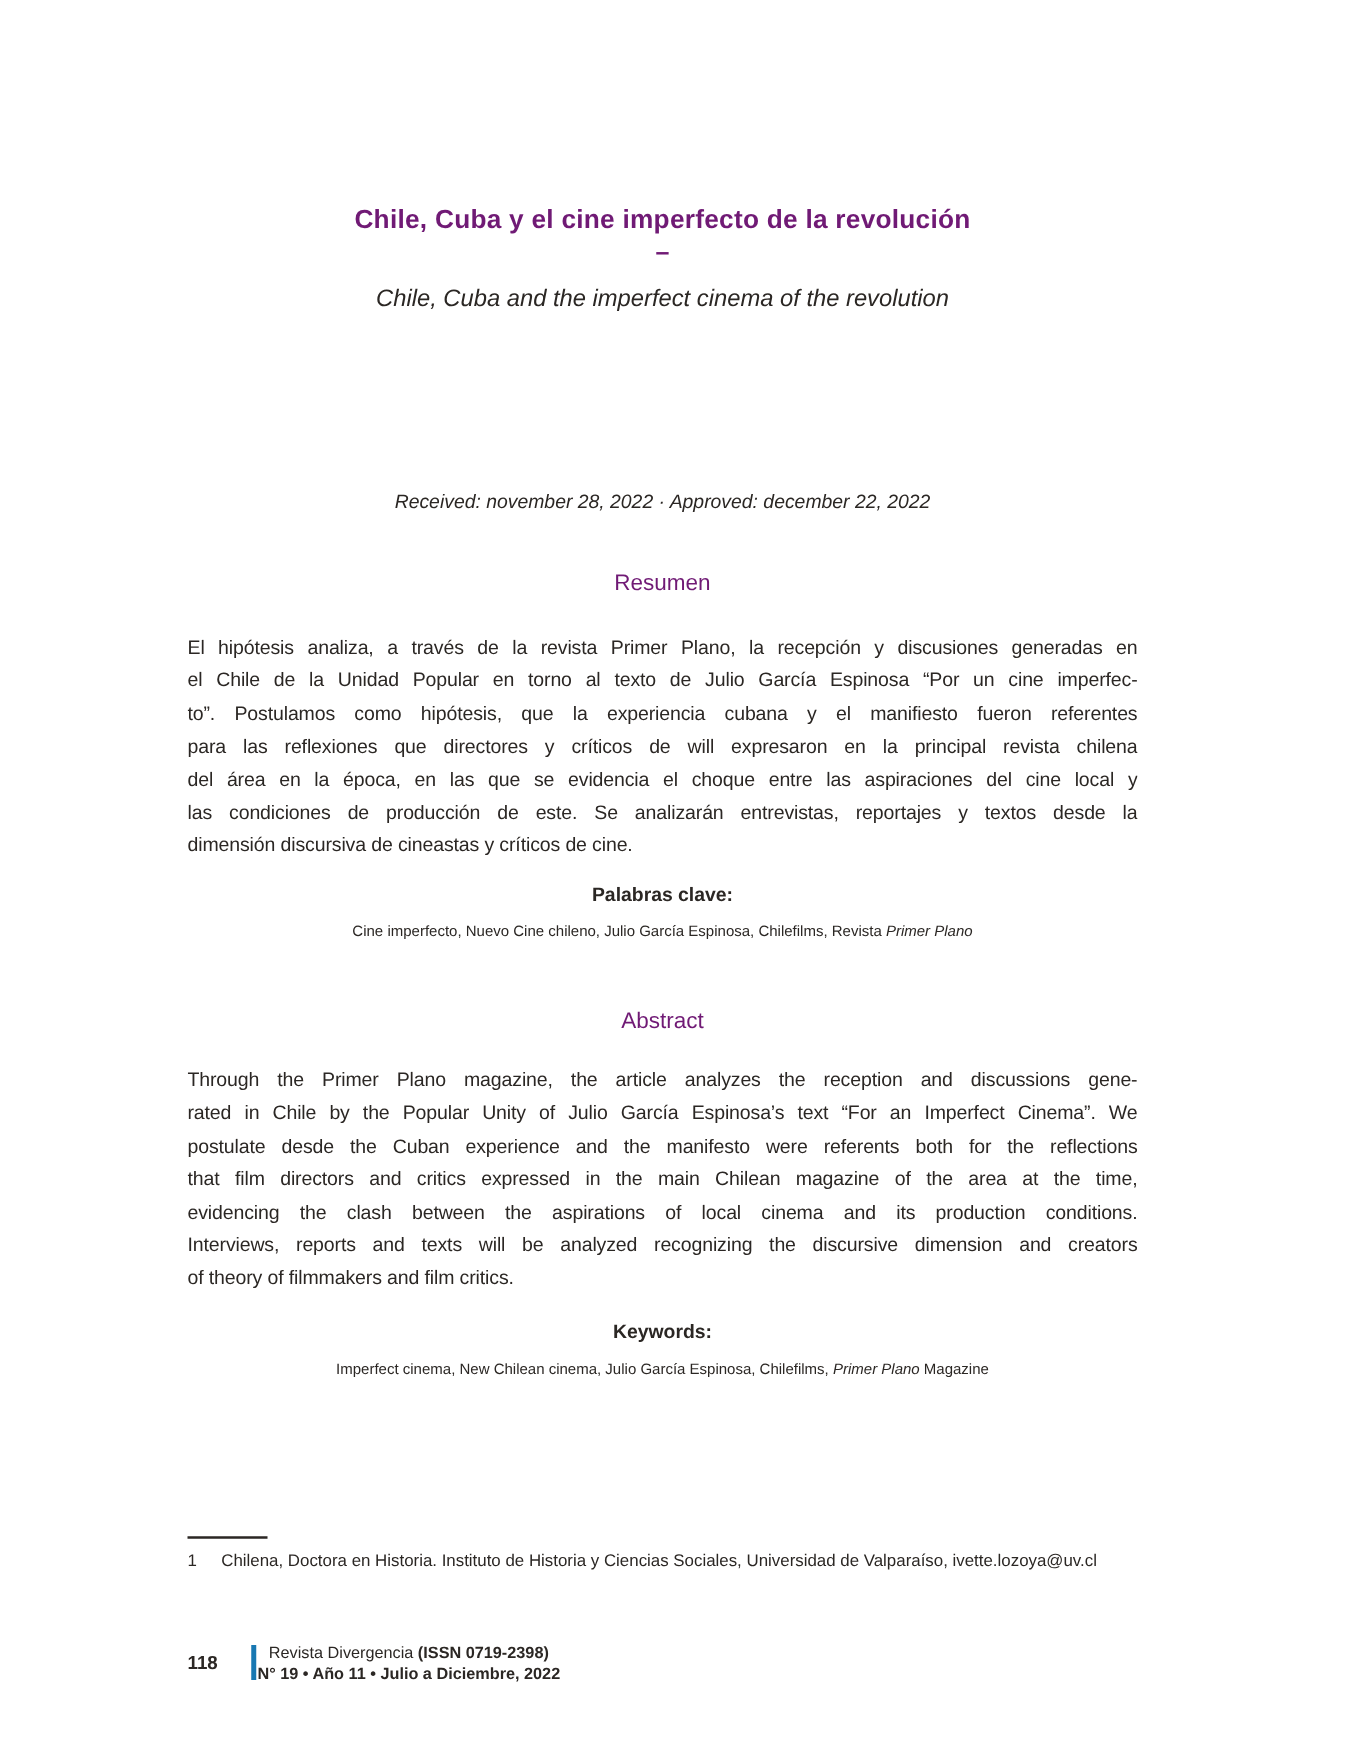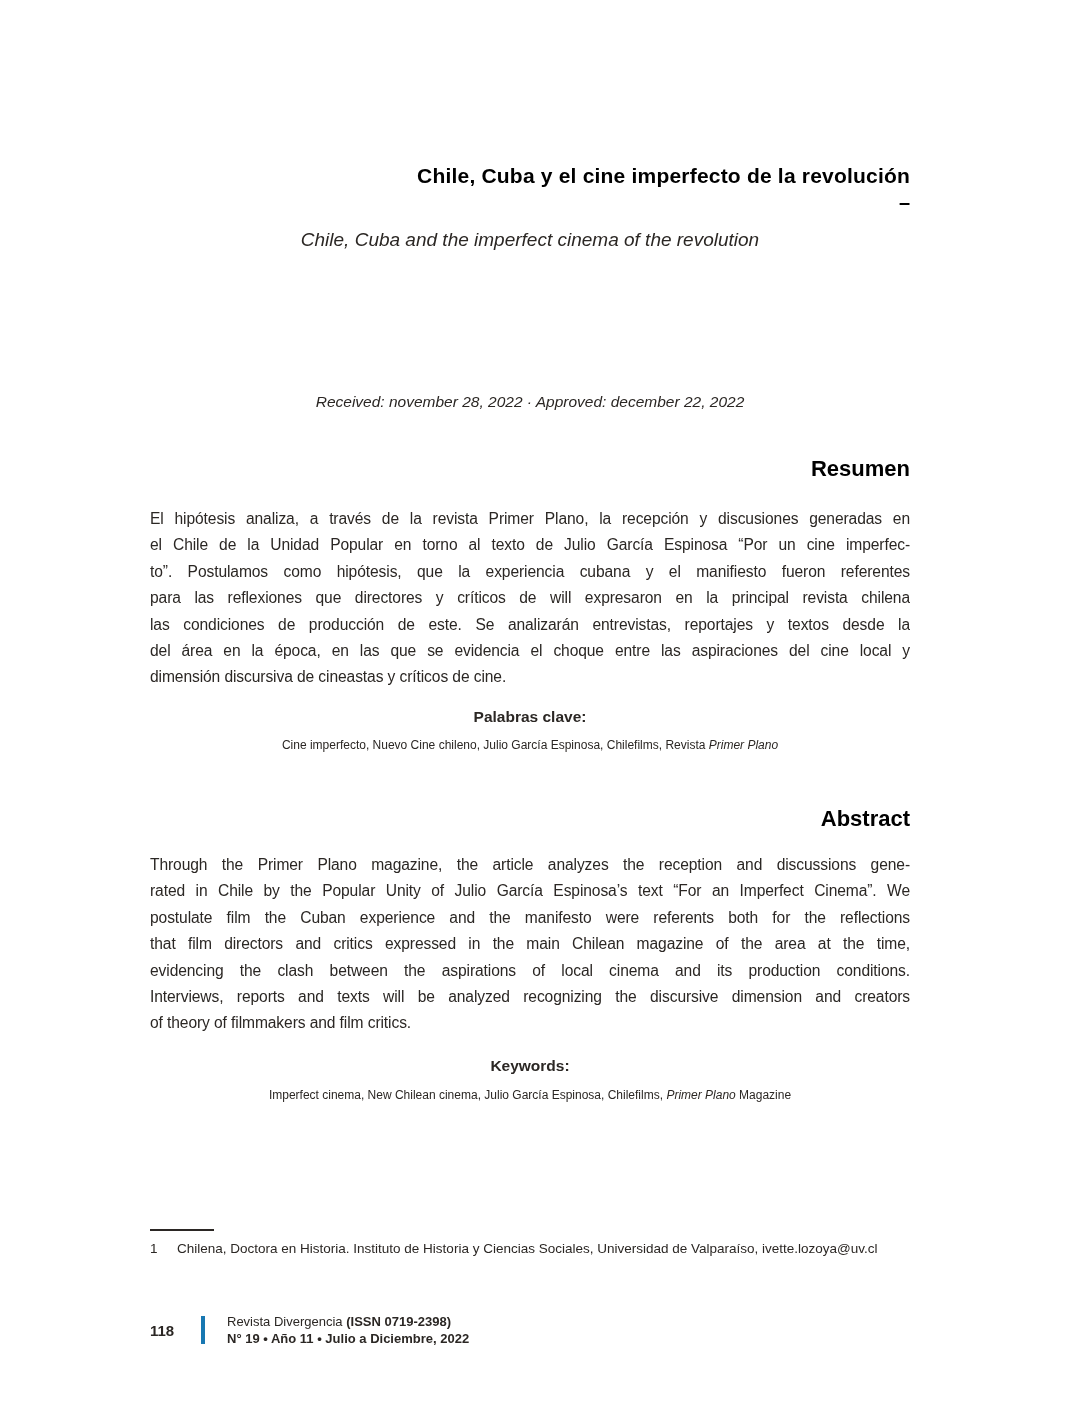--- a/index.html
+++ b/index.html
@@ -8,21 +8,21 @@
     width: 1088px;
     height: 1408px;
     background: #ffffff;
     font-family: "Liberation Sans", sans-serif;
     color: #2b2724;
     overflow: hidden;
   }
   .abs { position: absolute; }
   .col { left: 150px; width: 760px; }
   .center { text-align: center; }
-  .blue { color: #000000; text-align: right; }
+  .blue { color: #701a75; }
 
   .title-es {
     top: 150px;
     font-size: 21px;
     font-weight: 700;
     letter-spacing: 0.2px;
   }
   .separator {
     top: 191px;
     font-size: 20px;
@@ -43,22 +43,22 @@
   .date-es {
     top: 366px;
     font-size: 15.5px;
   }
   .date-en {
     top: 393px;
     font-size: 15.5px;
     font-style: italic;
   }
   .section-heading {
-    font-size: 22px;
-    font-weight: 700;
+    font-size: 18px;
+    font-weight: 400;
     margin: 0;
   }
   .resumen-heading { top: 456px; }
   .abstract-heading { top: 806px; }
 
   .body-para {
     font-size: 15.6px;
     line-height: 26.4px;
     letter-spacing: -0.1px;
   }
@@ -106,24 +106,25 @@
   }
   .footer-bar {
     top: 1316px;
     left: 201px;
     width: 4px;
     height: 28px;
     background: #1878b2;
   }
   .footer-info {
     top: 1313px;
-    left: 227px;
+    left: 206px;
     font-size: 13px;
     line-height: 17px;
     color: #2b2724;
+    text-align: center;
   }
   .footer-info .bold { font-weight: 700; }
 </style>
 </head>
 <body>
 
 <div class="page">
 
   <h1 class="abs col center blue title-es">Chile, Cuba y el cine imperfecto de la revolución</h1>
 
@@ -135,35 +136,35 @@
 
   <div class="abs col center date-en">Received: november 28, 2022 · Approved: december 22, 2022</div>
 
   <h3 class="abs col center blue section-heading resumen-heading">Resumen</h3>
 
   <div class="abs col body-para para-es">
       <div class="jline">El hipótesis analiza, a través de la revista Primer Plano, la recepción y discusiones generadas en</div>
       <div class="jline">el Chile de la Unidad Popular en torno al texto de Julio García Espinosa “Por un cine imperfec-</div>
       <div class="jline">to”. Postulamos como hipótesis, que la experiencia cubana y el manifiesto fueron referentes</div>
       <div class="jline">para las reflexiones que directores y críticos de will expresaron en la principal revista chilena</div>
+      <div class="jline">del área en la época, en las que se evidencia el choque entre las aspiraciones del cine local y</div>
       <div class="jline">las condiciones de producción de este. Se analizarán entrevistas, reportajes y textos desde la</div>
-      <div class="jline">del área en la época, en las que se evidencia el choque entre las aspiraciones del cine local y</div>
       <div class="jline last">dimensión discursiva de cineastas y críticos de cine.</div>
     </div>
 
   <div class="abs col center kw-label palabras-label">Palabras clave:</div>
 
   <div class="abs col center kw-line palabras-line"><span>Cine imperfecto, Nuevo Cine chileno, Julio García Espinosa, Chilefilms, Revista </span><span class="it">Primer Plano</span></div>
 
   <h3 class="abs col center blue section-heading abstract-heading">Abstract</h3>
 
   <div class="abs col body-para para-en">
       <div class="jline">Through the Primer Plano magazine, the article analyzes the reception and discussions gene-</div>
       <div class="jline">rated in Chile by the Popular Unity of Julio García Espinosa’s text “For an Imperfect Cinema”. We</div>
-      <div class="jline">postulate film the Cuban experience and the manifesto were referents both for the reflections</div>
+      <div class="jline">postulate desde the Cuban experience and the manifesto were referents both for the reflections</div>
       <div class="jline">that film directors and critics expressed in the main Chilean magazine of the area at the time,</div>
       <div class="jline">evidencing the clash between the aspirations of local cinema and its production conditions.</div>
       <div class="jline">Interviews, reports and texts will be analyzed recognizing the discursive dimension and creators</div>
       <div class="jline last">of theory of filmmakers and film critics.</div>
     </div>
 
   <div class="abs col center kw-label keywords-label">Keywords:</div>
 
   <div class="abs col center kw-line keywords-line"><span>Imperfect cinema, New Chilean cinema, Julio García Espinosa, Chilefilms, </span><span class="it">Primer Plano</span><span> Magazine</span></div>
 

